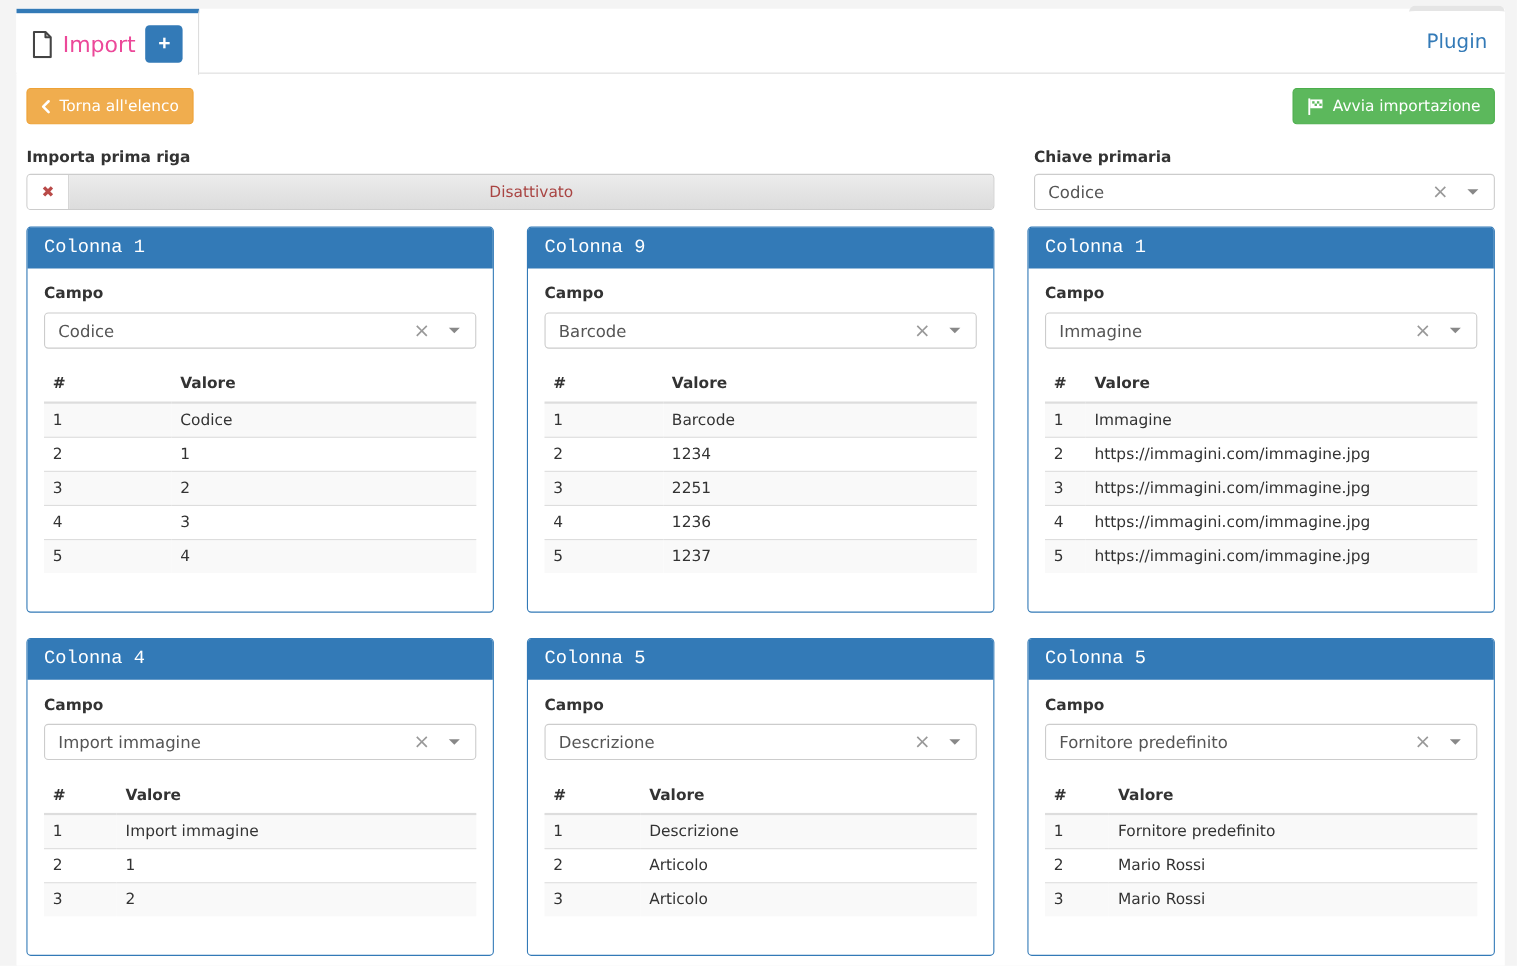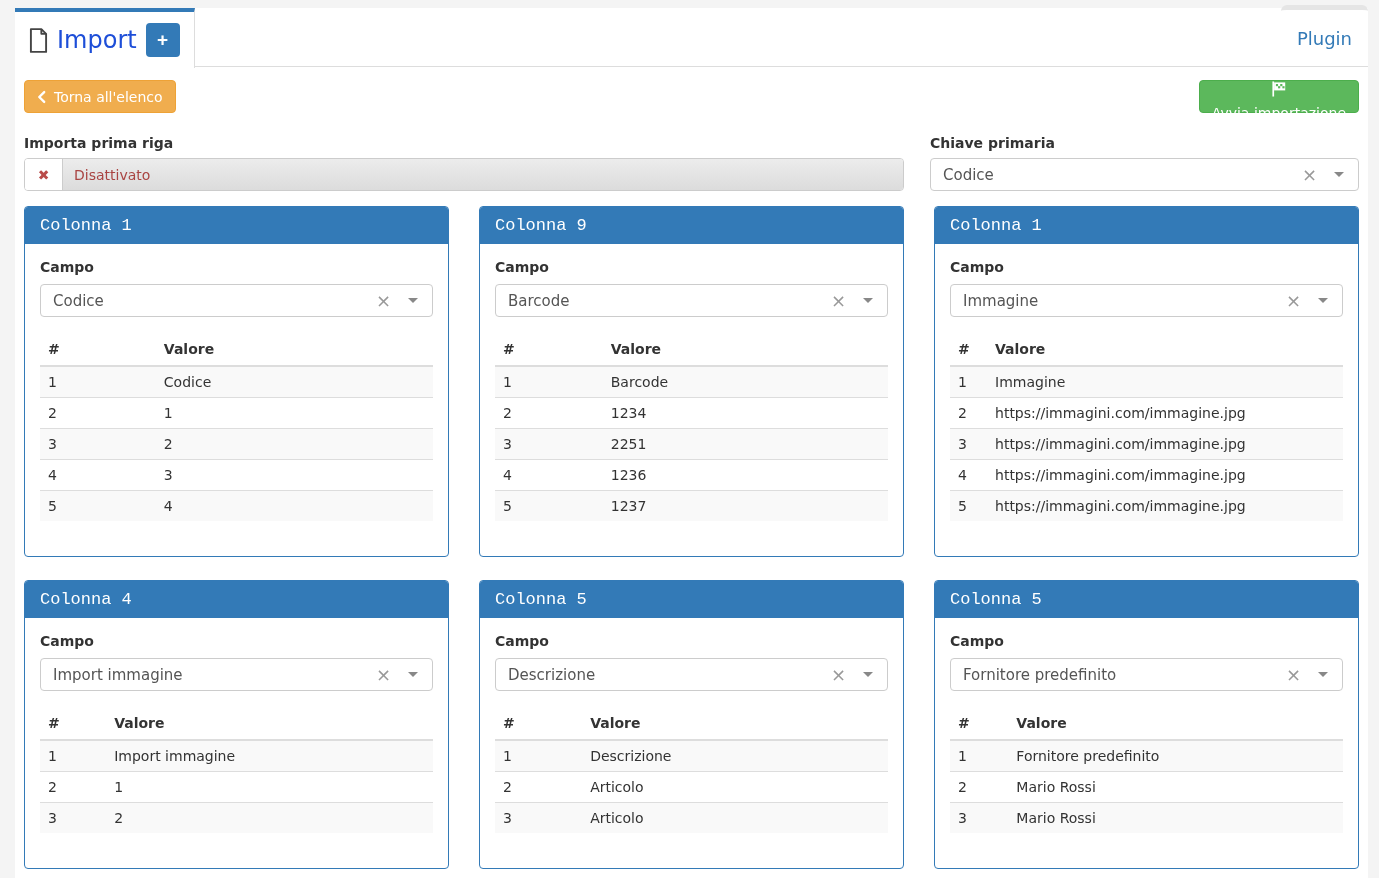--- a/index.html
+++ b/index.html
@@ -21,21 +21,21 @@
   }
   .tab-active {
     position: relative; z-index: 2; float: left;
     height: 60px; margin-bottom: -1px;
     background: #fff;
     border-top: 4px solid #337ab7;
     border-right: 1px solid #ddd;
     display: flex; align-items: center; gap: 9px;
     padding: 0 14px; cursor: default;
   }
-  .tab-title { font-size: 24px; color: #1d4ed8; }
+  .tab-title { font-size: 20px; color: #ec4899; }
   .btn-add {
     width: 34px; height: 34px; border: none; border-radius: 4px;
     background: #337ab7; color: #fff; font-size: 19px; font-weight: bold;
     display: flex; align-items: center; justify-content: center;
     line-height: 1; padding-bottom: 2px; cursor: pointer;
   }
   .tab-plugin {
     position: absolute; z-index: 1; top: -3px; right: 0; bottom: 0;
     border-top: 5px solid #e5e5e5; border-radius: 6px 6px 0 0;
     display: flex; align-items: center; padding: 0 16px;
@@ -45,40 +45,40 @@
   
   .content { padding: 13px 9px 0; }
   .toolbar { display: flex; justify-content: space-between; }
   .btn {
     display: inline-flex; align-items: center; gap: 8px;
     height: 33px; padding: 0 12px; border-radius: 4px;
     font-size: 14px; color: #fff; cursor: pointer;
     font-family: inherit;
   }
   .btn.warning { background: #f0ad4e; border: 1px solid #eea236; }
-  .btn.success { background: #5cb85c; border: 1px solid #4cae4c; flex-direction: column; }
+  .btn.success { background: #5cb85c; border: 1px solid #4cae4c; }
 
   
   .settings {
-    display: grid; grid-template-columns: 880px 1fr; column-gap: 26px;
+    display: grid; grid-template-columns: 880px 1fr; column-gap: 36px;
     margin-top: 22px;
   }
   .field-label { display: block; font-weight: bold; font-size: 14px; margin-bottom: 7px; color: #333; }
   .toggle {
     display: flex; height: 33px; border: 1px solid #ccc; border-radius: 4px;
     overflow: hidden; cursor: pointer; background: #fff;
   }
   .toggle-handle {
     width: 38px; background: #fff; border-right: 1px solid #ccc;
     display: flex; align-items: center; justify-content: center;
   }
   .toggle-x { color: #b94a48; font-size: 14px; font-weight: bold; }
   .toggle-track {
     flex: 1; background: linear-gradient(to bottom, #ececec, #dcdcdc);
-    display: flex; align-items: center; justify-content: flex-start; padding-left: 11px;
+    display: flex; align-items: center; justify-content: center;
   }
   .toggle-status { color: #a94442; font-size: 14px; }
 
   
   .sel {
     height: 33px; border: 1px solid #ccc; border-radius: 4px; background: #fff;
     display: flex; align-items: center; padding: 0 14px 0 12px;
     color: #555; font-size: 15px; cursor: pointer;
   }
   .sel-text { flex: 1; white-space: nowrap; overflow: hidden; }

